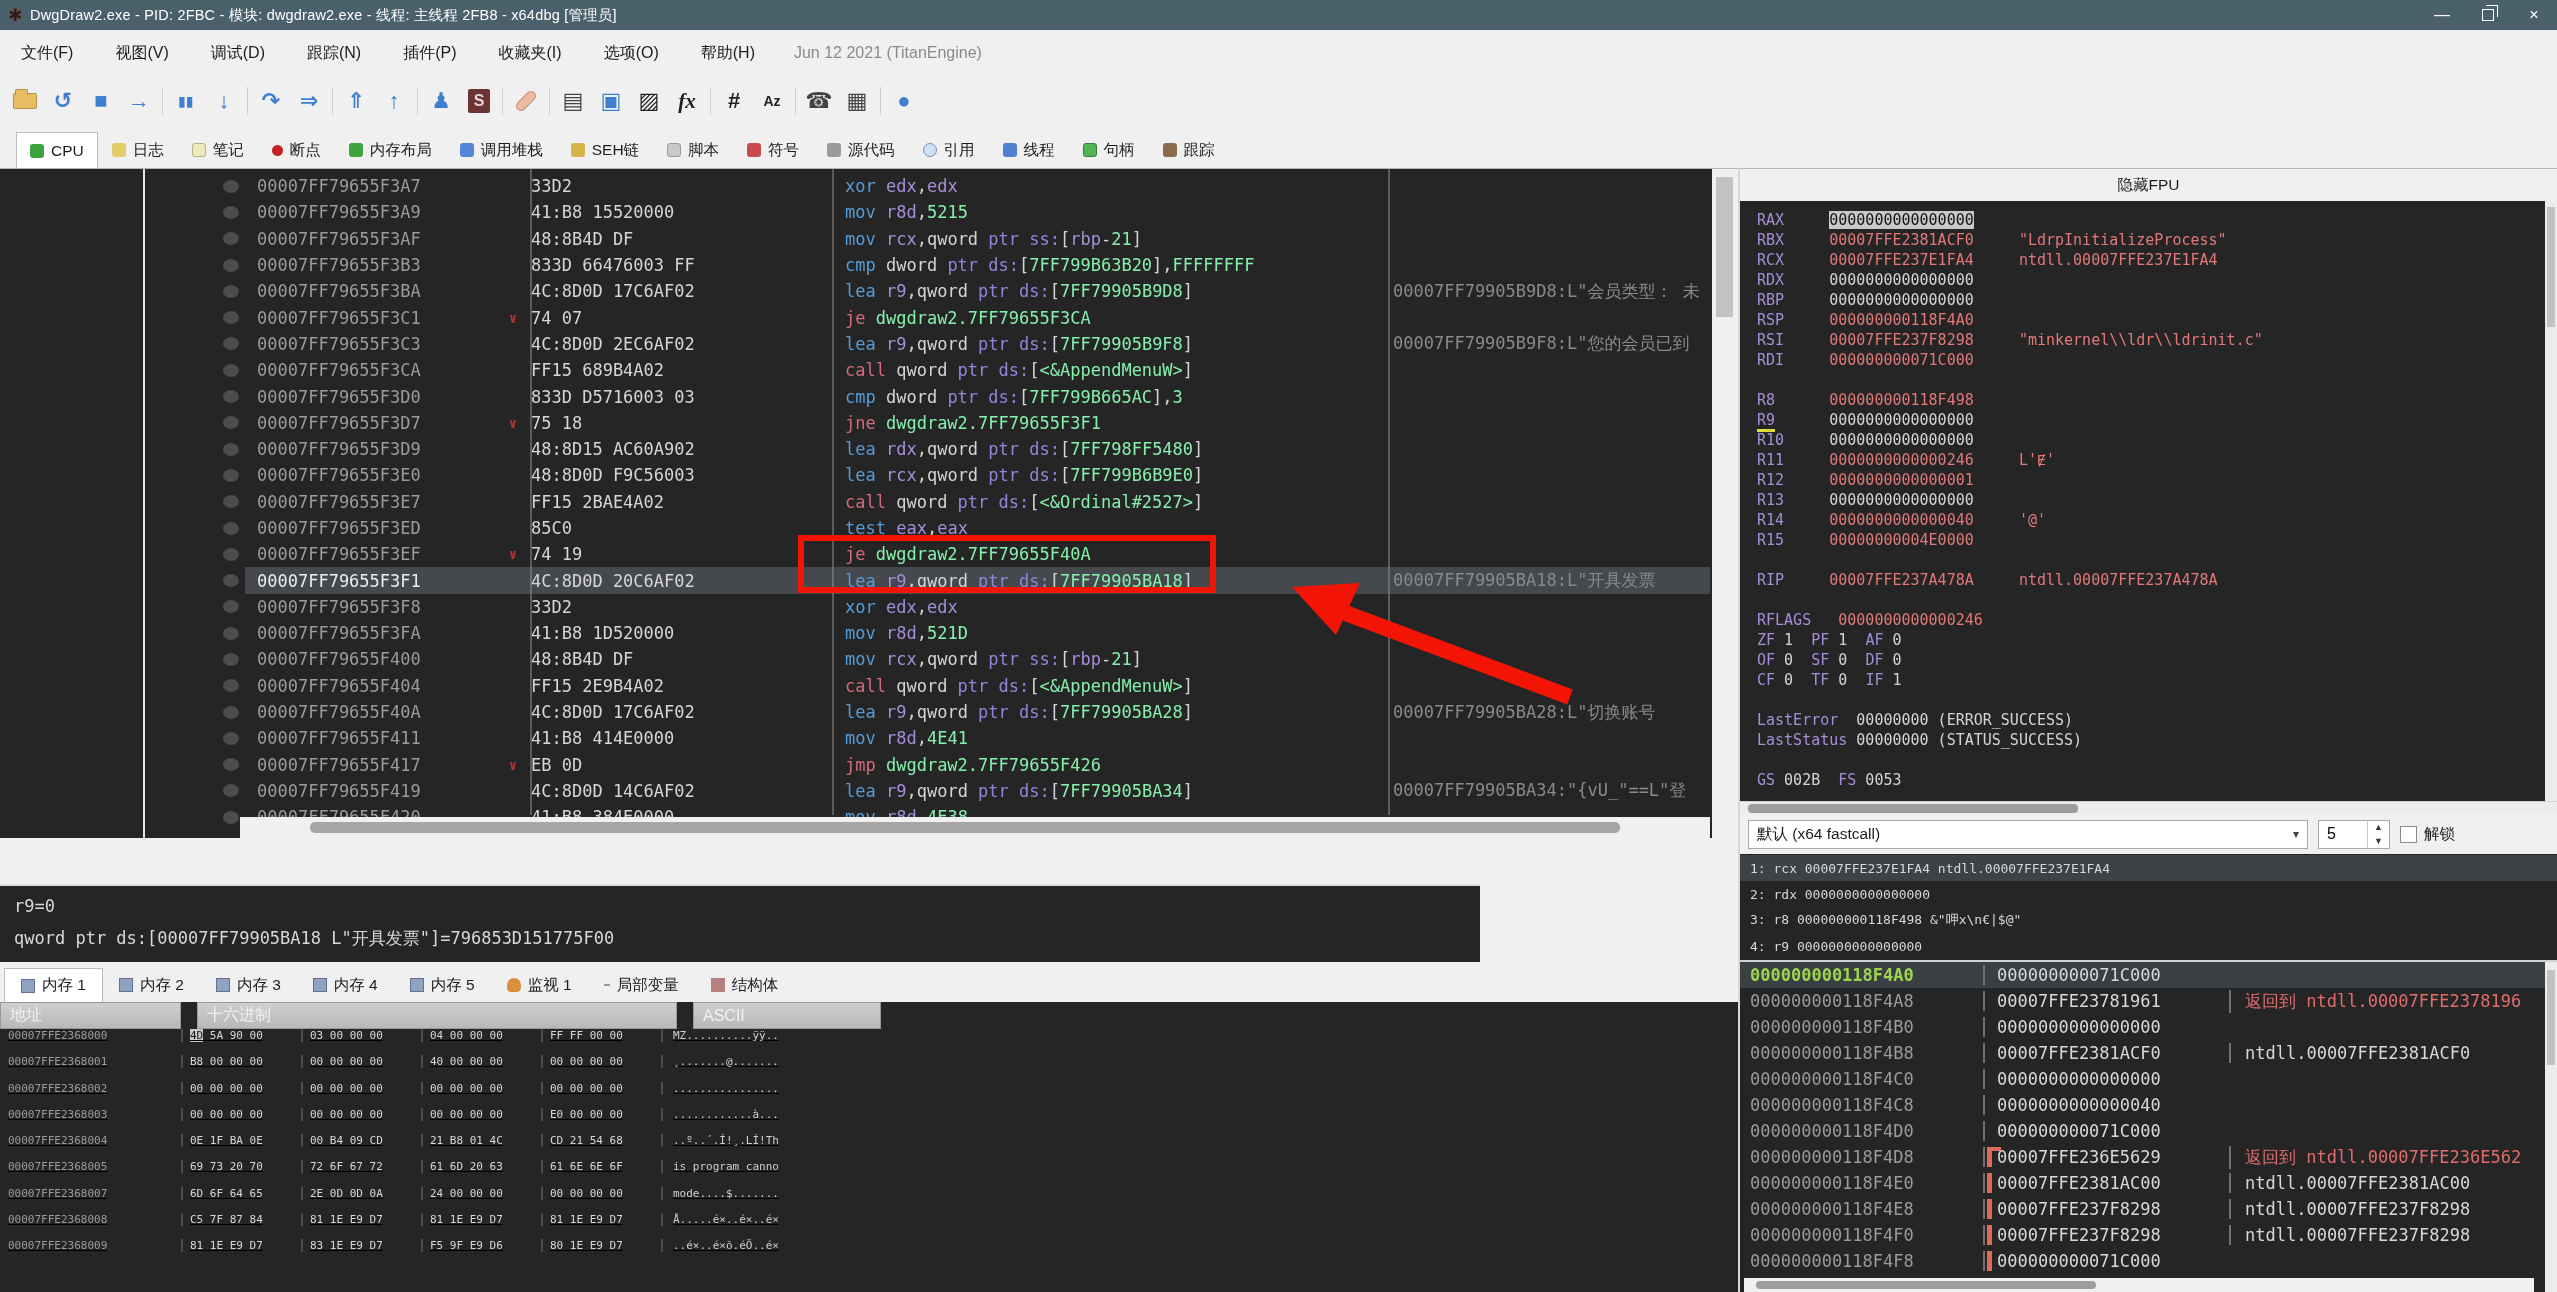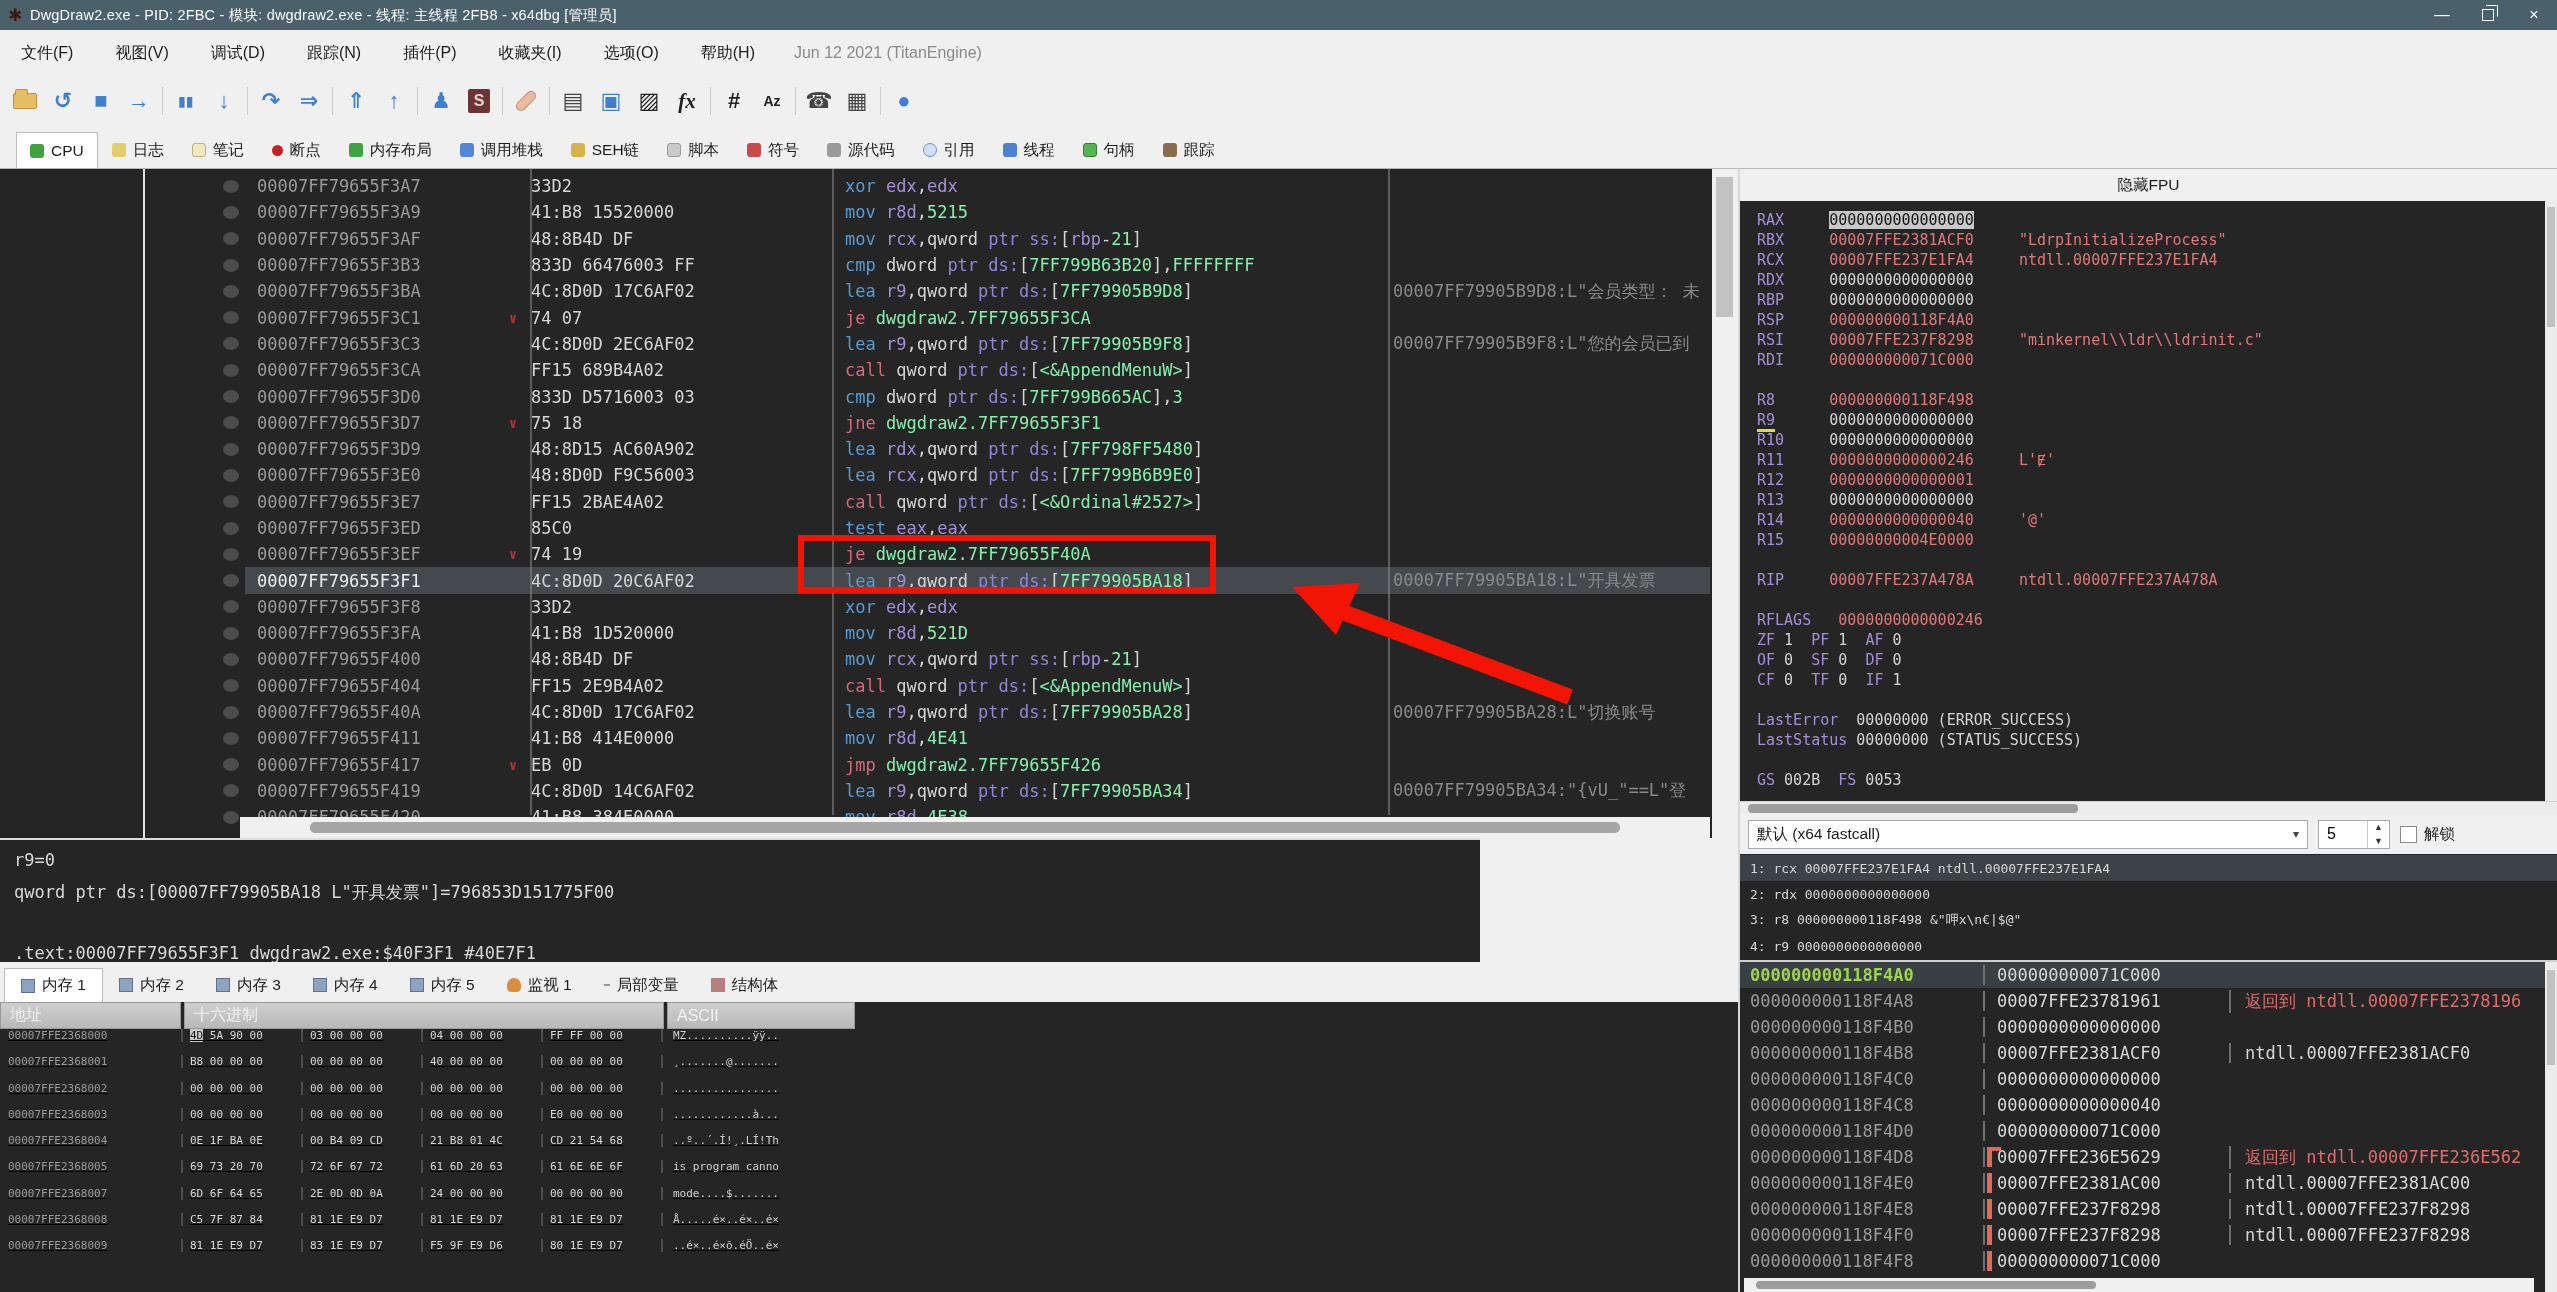--- a/index.html
+++ b/index.html
@@ -82,38 +82,38 @@
   .d-com { flex:1; padding-left:14px; overflow:hidden; }
   .vline { position:absolute; top:0; width:2px; height:646px; background:#8a8a8a; opacity:.55; }
   #hl-box { position:absolute; left:798px; top:366px; width:418px; height:58px;
     border:6px solid #f21505; z-index:5; }
   #dis-hscroll { position:absolute; left:240px; top:648px; width:1470px; height:22px; background:#f0f0f0; }
   #dis-hscroll .thumb { position:absolute; left:70px; top:5px; width:1310px; height:11px; background:#a6a6a6; border-radius:5px; }
   #dis-vscroll { position:absolute; left:1712px; top:0; width:26px; height:670px; background:#f0f0f0; }
   #dis-vscroll .thumb { position:absolute; left:4px; top:8px; width:17px; height:140px; background:#c2c2c2; }
 
   
-  #infopane { position:absolute; left:0; top:838px; width:1480px; height:124px;
+  #infopane { position:absolute; left:0; top:884px; width:1480px; height:124px;
     border-top:2px solid #dcdcdc; padding:10px 0 0 14px; font-size:17px; color:#d8d8d8; }
   .info-line { height:31px; white-space:pre; }
 
   
   #bottombar { position:absolute; left:0; top:962px; width:1738px; height:40px; background:#f0f0f0;
     display:flex; align-items:flex-end; padding-left:4px; }
   .btab { height:34px; display:flex; align-items:center; gap:7px; padding:0 16px;
     font-size:15.5px; color:#1c1c1c; }
   .btab.active { background:#fff; border:1px solid #bdbdbd; border-bottom:none; }
   .bic-mem{width:14px;height:14px;background:#8fa3c0;border:1px solid #5f7390;}
   .bic-watch{width:14px;height:14px;background:#d8903f;border-radius:50% 50% 30% 30%;}
   .bic-loc{font-size:11px;color:#a33;border:1px solid #999;padding:0 2px;background:#fff;}
   .bic-struct{width:14px;height:14px;background:#b87f7f;}
 
   
   #hexdump { position:absolute; left:0; top:1002px; width:1738px; height:290px; overflow:hidden; }
-  #hex-headers { display:flex; height:27px; background:#252526; gap:3px; }
+  #hex-headers { display:flex; height:27px; background:#252526; gap:16px; }
   .hx-h { background:linear-gradient(#cfcfcf,#b8b8b8); color:#f2f2f2; font-size:16px;
     display:flex; align-items:center; padding-left:9px; border:1px solid #989898; }
   #hex-rows { position:relative; }
   .hxrow { display:flex; height:26.3px; align-items:flex-start; font-size:11px; white-space:pre;text-decoration:underline; }
   .hx-addr { width:181px; flex:none; color:#9b9b9b; padding-left:8px; overflow:hidden; }
   .hx-g { width:120px; flex:none; color:#d8d8d8; padding-left:7px; border-left:2px solid #4e4e52; }
   .hx-ascii { width:188px; flex:none; color:#cfcfcf; padding-left:10px; border-left:2px solid #4e4e52; }
   .hx-sel { background:#c8c8c8; color:#151515; }
 
   

